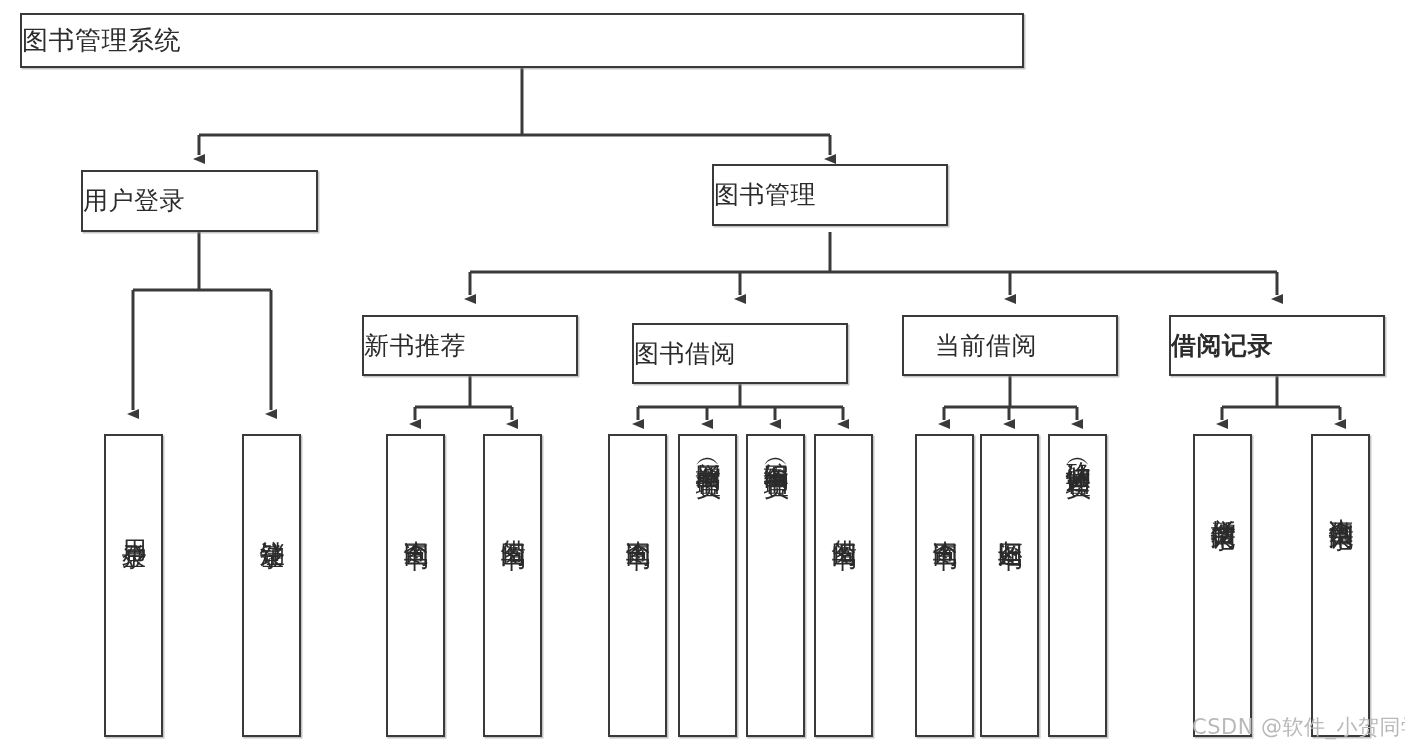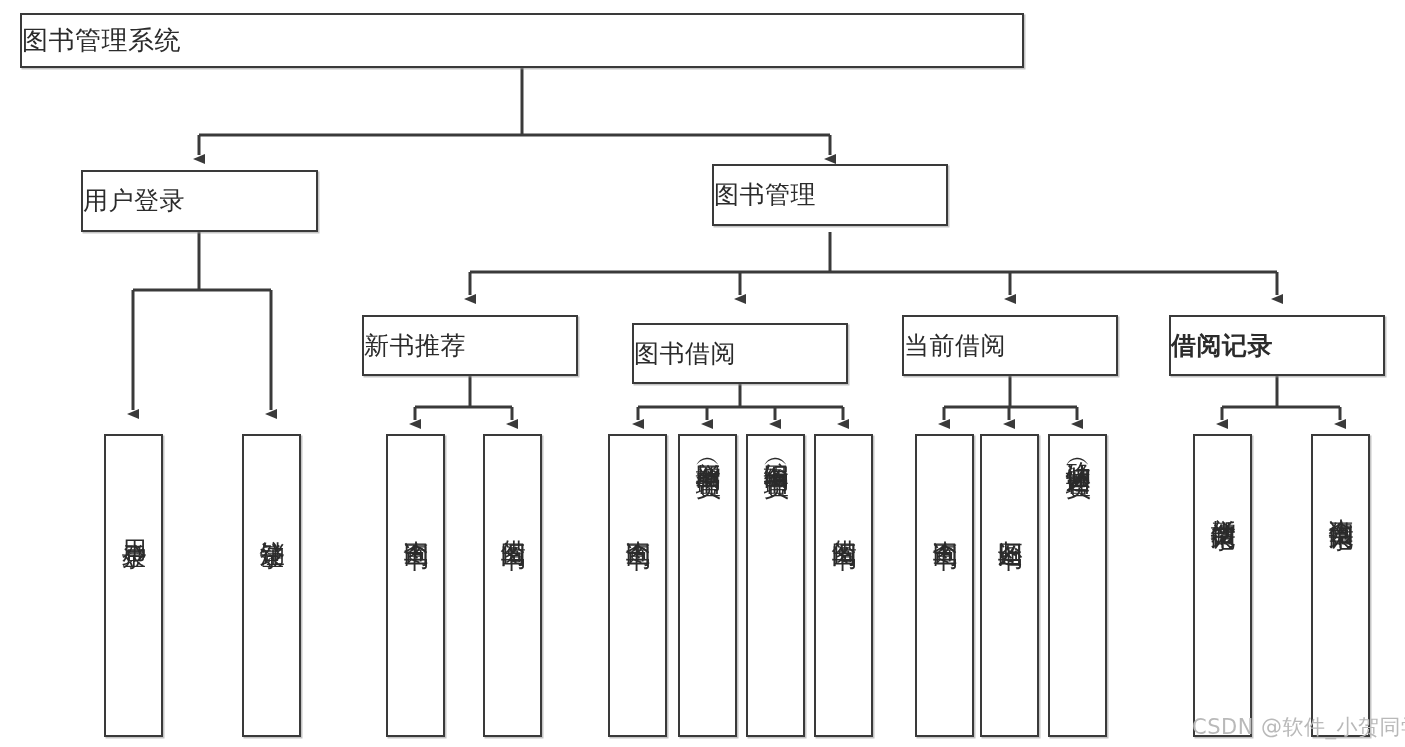--- a/index.html
+++ b/index.html
@@ -144,21 +144,21 @@
   <div class="node horiz" style="left:712px; top:164px; width:236px; height:62px;">
     <span class="cap">图书管理</span>
   </div>
 
   <div class="node horiz" style="left:362px; top:315px; width:216px; height:61px;">
     <span class="cap">新书推荐</span>
   </div>
   <div class="node horiz" style="left:632px; top:315px; width:216px; height:61px;margin-top:8px;">
     <span class="cap">图书借阅</span>
   </div>
-  <div class="node horiz" style="left:902px; top:315px; width:216px; height:61px;">
+  <div class="node horiz" style="left:902px; top:315px; width:216px; height:61px;padding-left:31px;">
     <span class="cap">当前借阅</span>
   </div>
   <div class="node horiz" style="left:1169px; top:315px; width:216px; height:61px;font-weight:bold;">
     <span class="cap">借阅记录</span>
   </div>
 
   <div class="node vert mid" style="left:104px; top:434px; width:59px; height:303px;">
     <span class="cap">用户登录</span>
   </div>
   <div class="node vert mid" style="left:242px; top:434px; width:59px; height:303px;">

